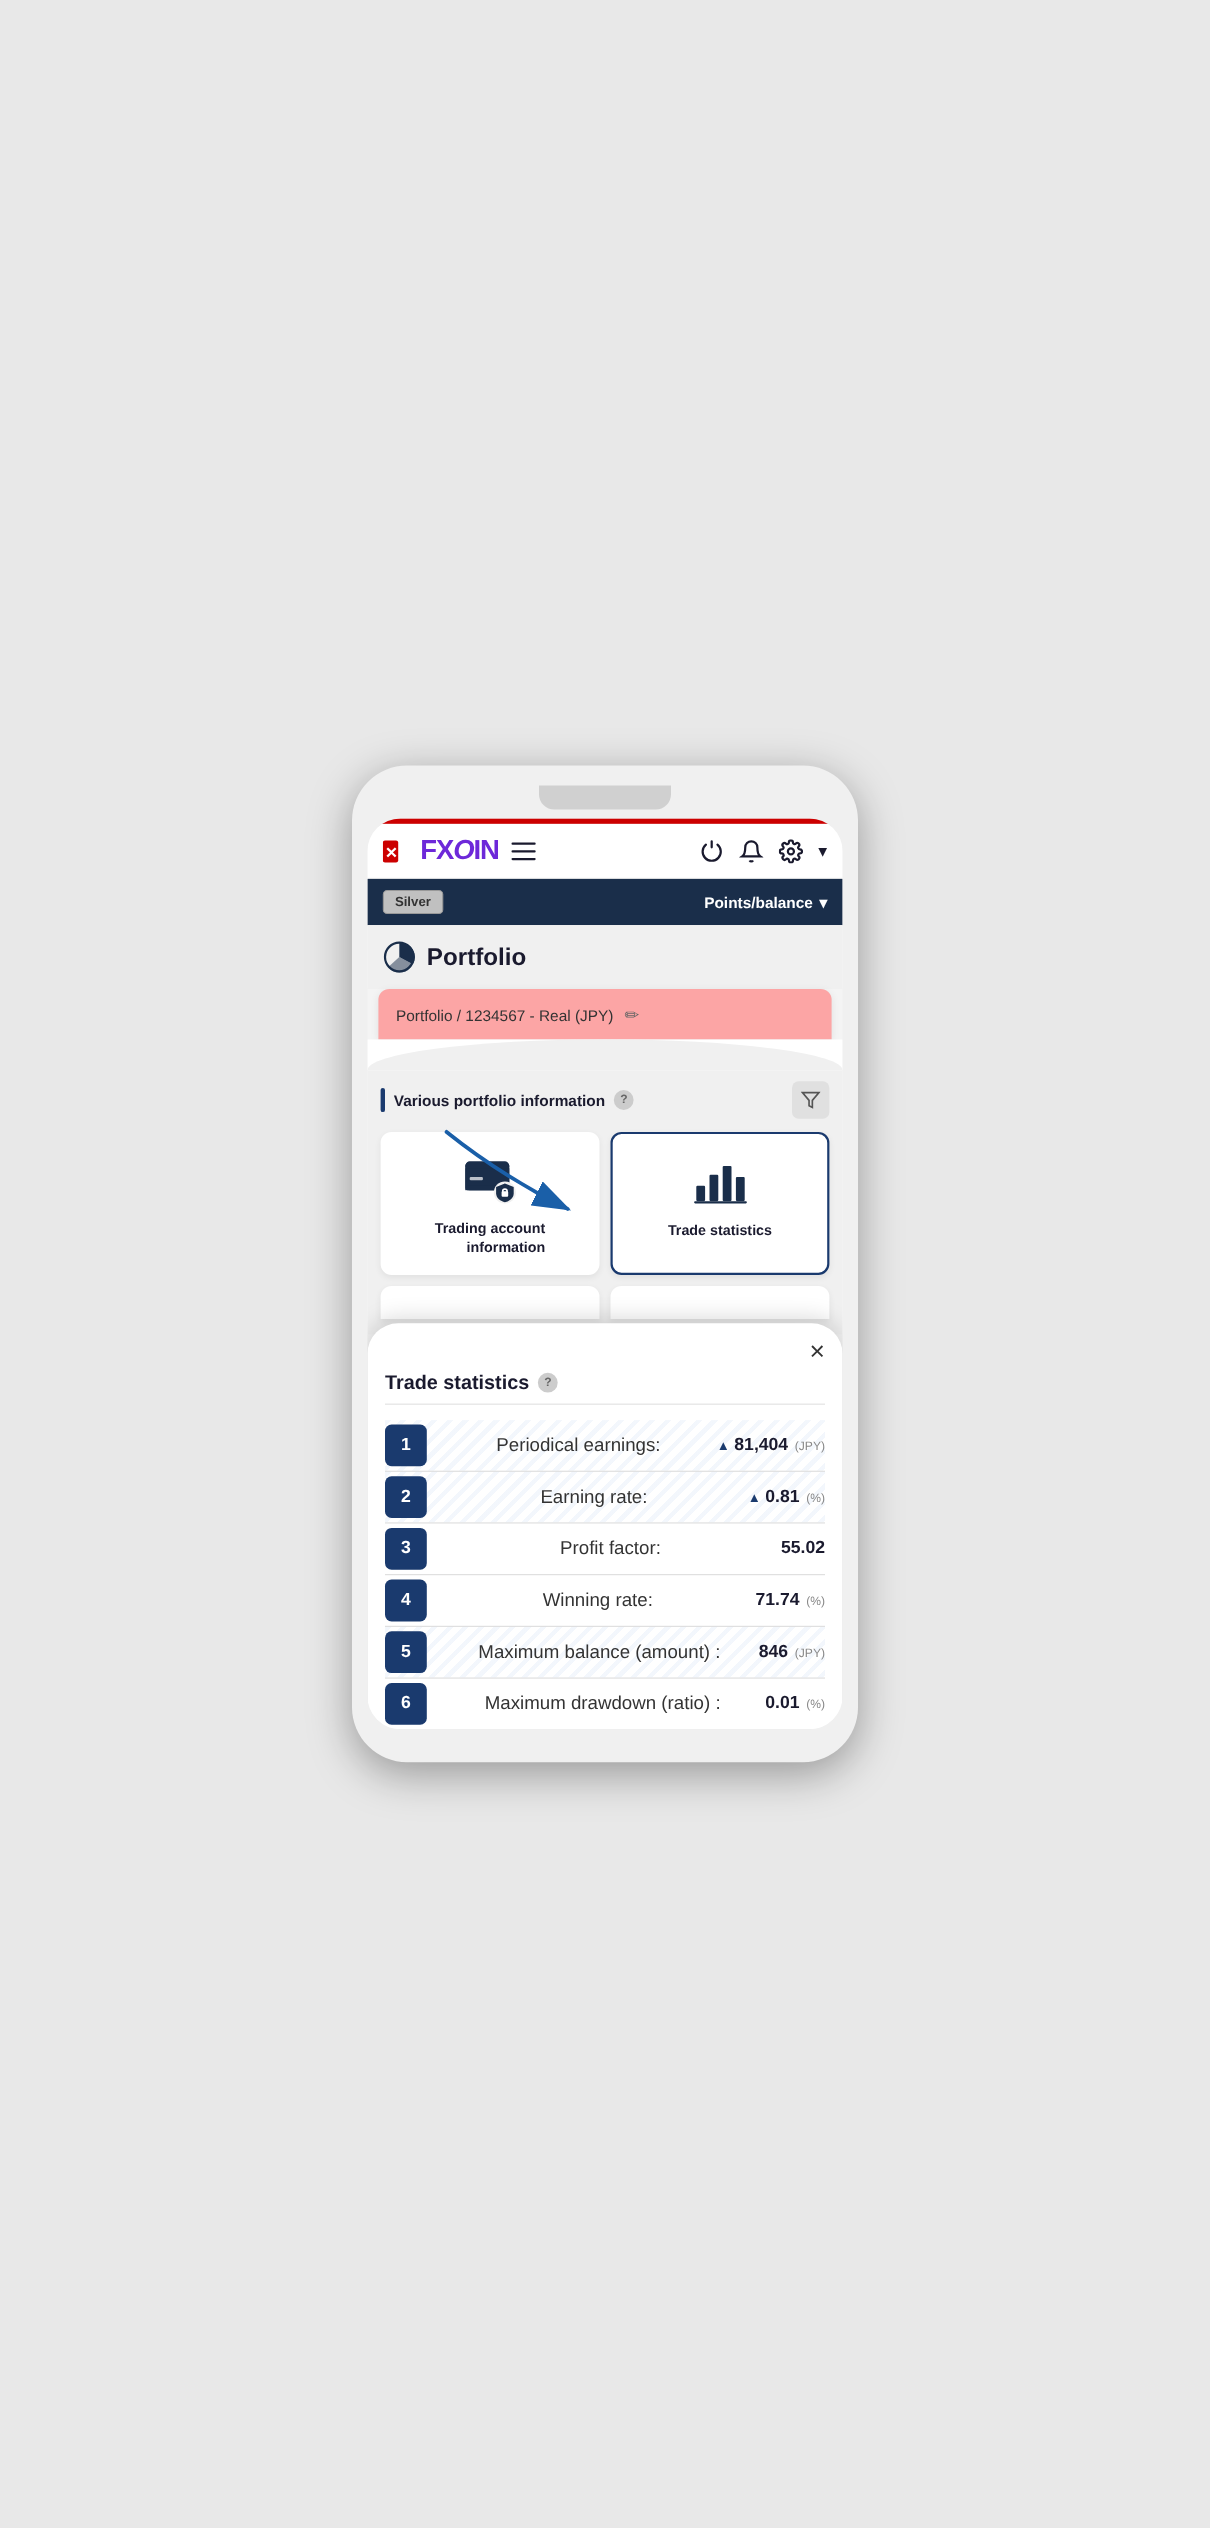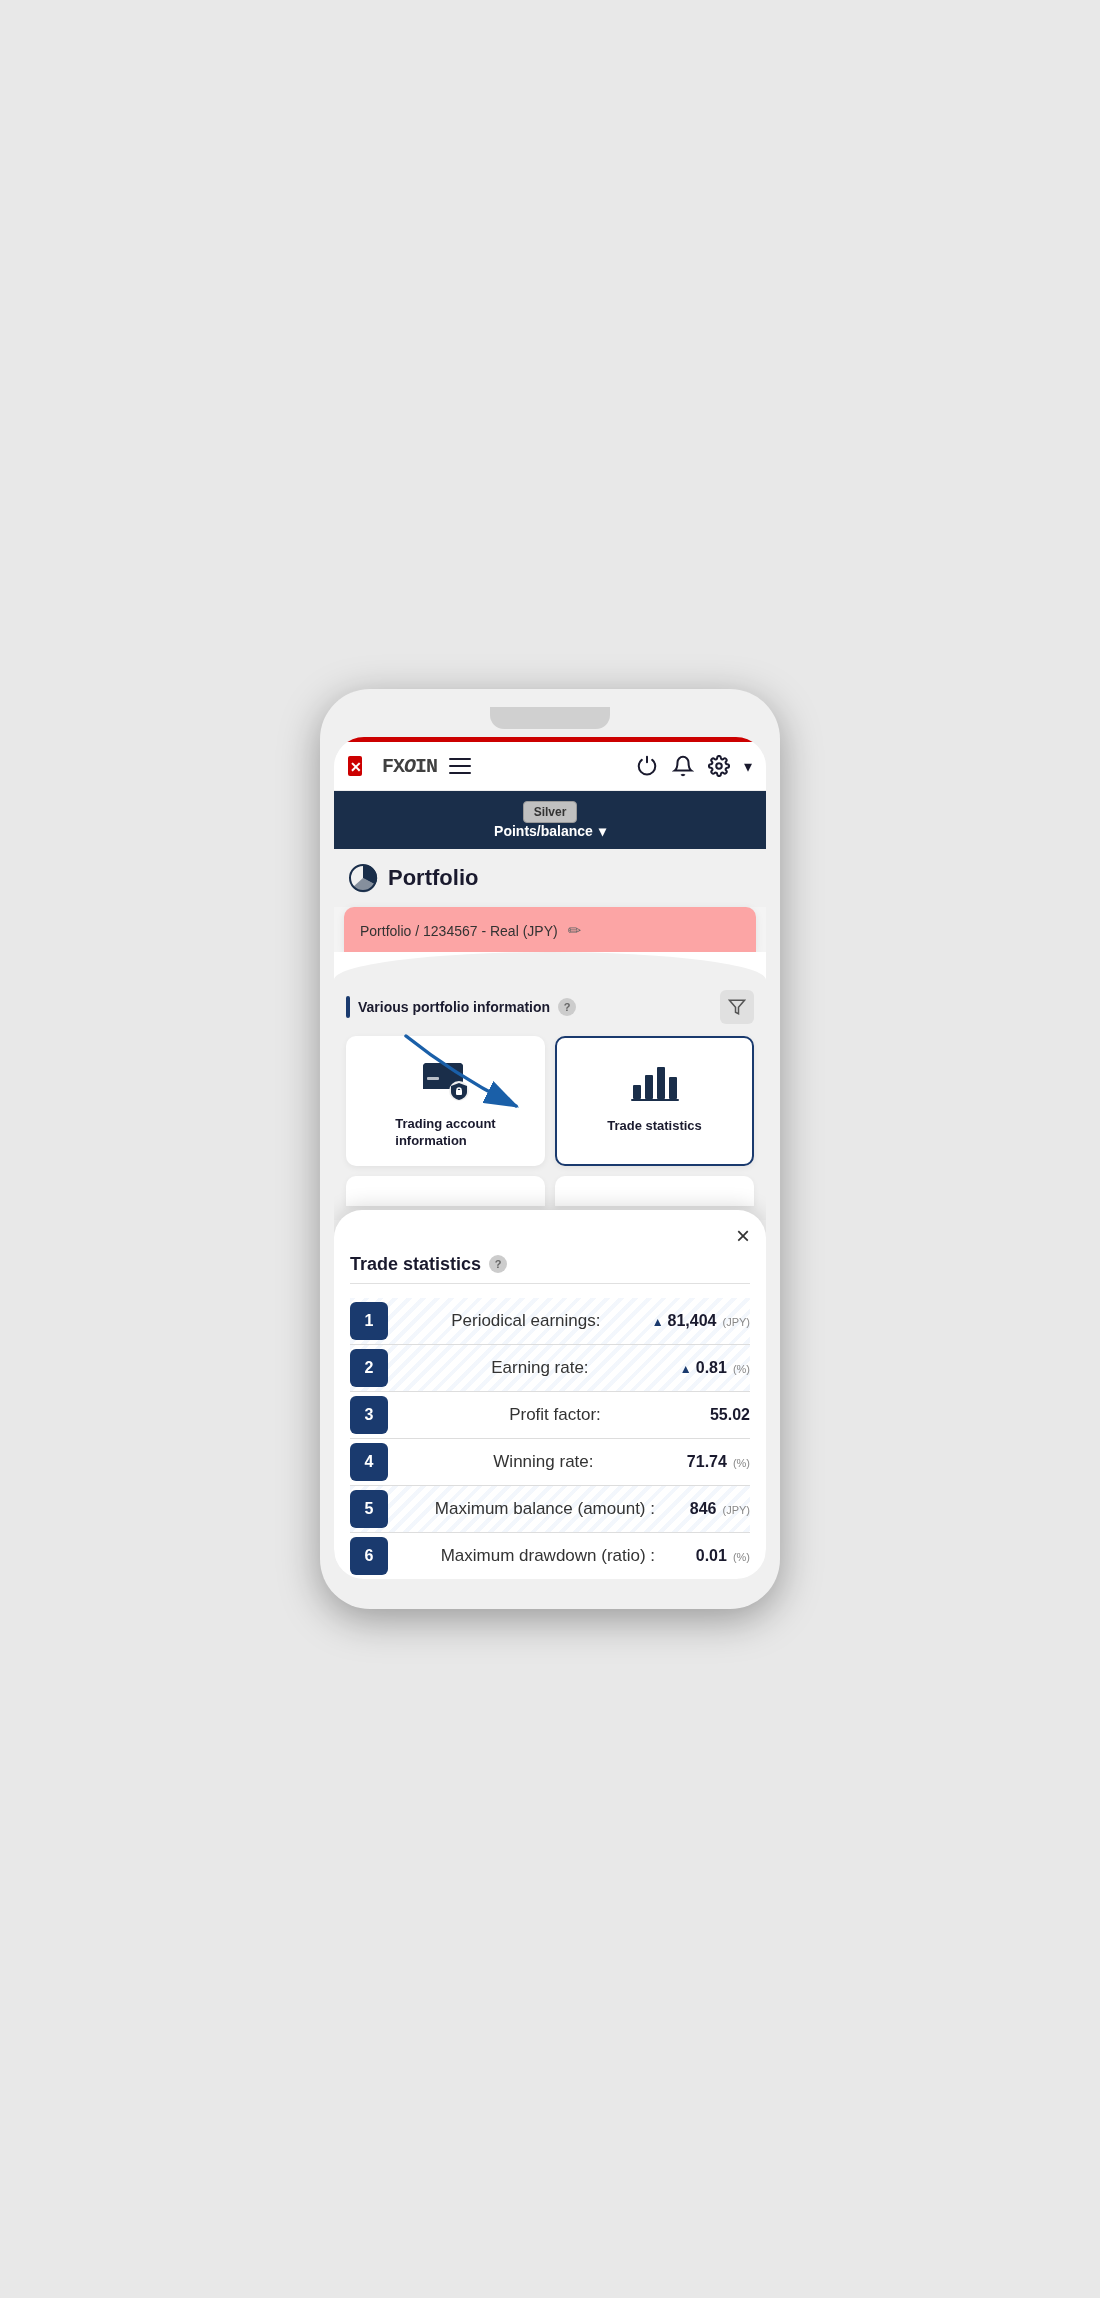--- a/index.html
+++ b/index.html
@@ -90,21 +90,20 @@
       align-items: center;
     }
 
     
     .sub-header {
       background: #1a2e4a;
       display: flex;
       align-items: center;
       justify-content: space-between;
       padding: 10px 14px;
-      flex-direction: column;
     }
 
     .silver-badge {
       background: #c0c0c0;
       color: #333;
       border: 1px solid #999;
       border-radius: 4px;
       padding: 3px 10px;
       font-size: 12px;
       font-weight: bold;
@@ -271,21 +270,21 @@
       display: flex;
       align-items: center;
       justify-content: center;
       height: 50px;
     }
 
     .card-label {
       font-size: 13px;
       font-weight: bold;
       color: #1a1a2e;
-      text-align: left;
+      text-align: right;
       line-height: 1.3;
     }
 
     
     .partial-cards {
       display: grid;
       grid-template-columns: 1fr 1fr;
       gap: 10px;
       margin-top: 10px;
     }
@@ -440,21 +439,21 @@
     <div class="red-bar"></div>
 
     <div class="header">
       <div class="logo-area">
 
         <div style="display:flex;align-items:center;gap:2px;">
           <svg width="32" height="28" viewBox="0 0 32 28">
             <rect x="0" y="4" width="14" height="20" rx="2" fill="#cc0000"></rect>
             <text x="2" y="20" font-size="14" fill="white" font-weight="900">✕</text>
           </svg>
-          <span style="font-size:20px;font-weight:900;color:#404040;letter-spacing:-1px;font-family:Liberation Mono, monospace;">FX<span style="font-style:italic;">O</span>IN</span>
+          <span style="font-size:25px;font-weight:900;color:#6d28d9;letter-spacing:-1px;">FX<span style="font-style:italic;">O</span>IN</span>
         </div>
 
         <div class="hamburger-icon">
           <span></span>
           <span></span>
           <span></span>
         </div>
       </div>
 
       <div class="header-icons">

